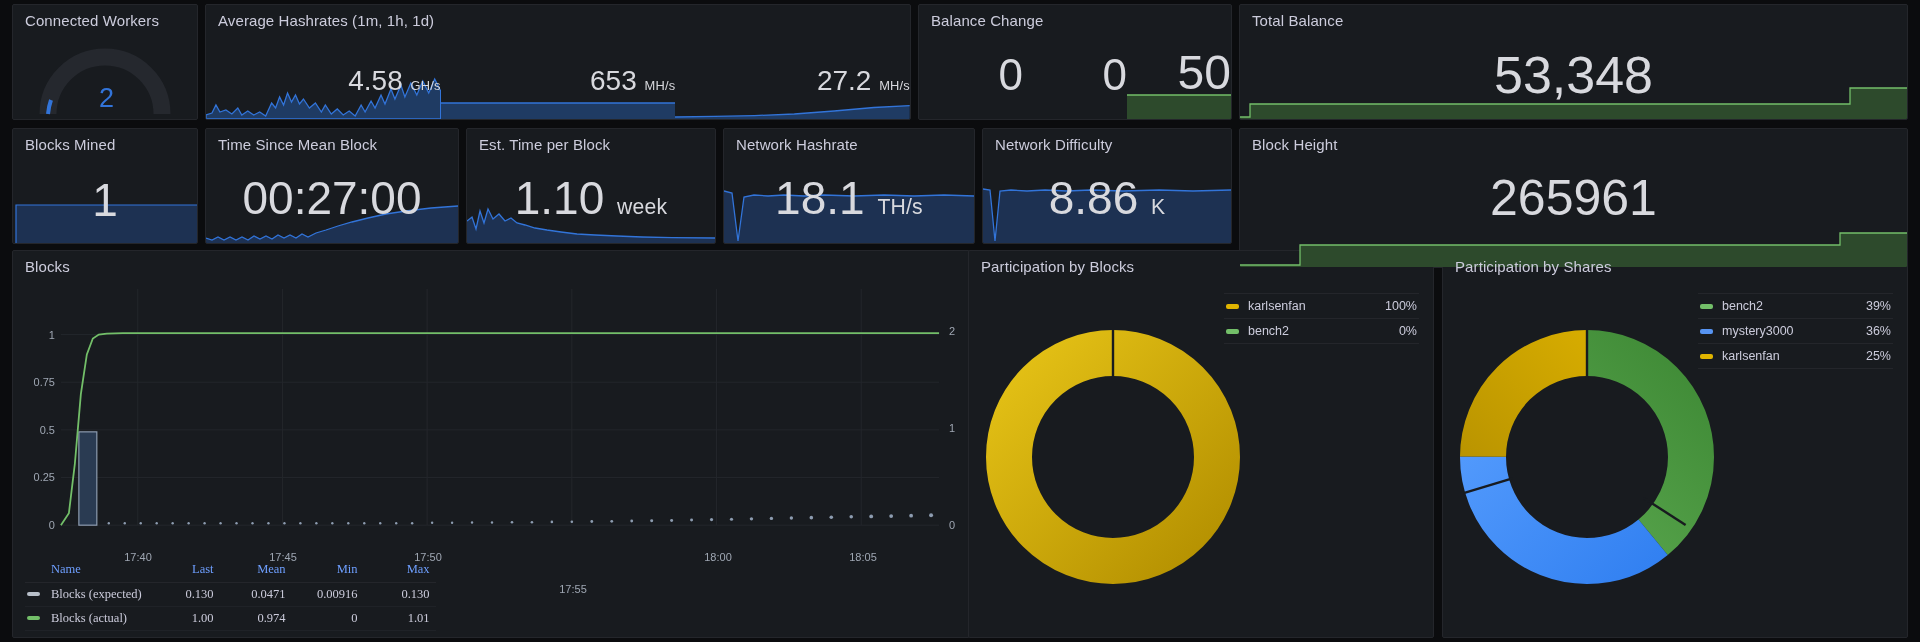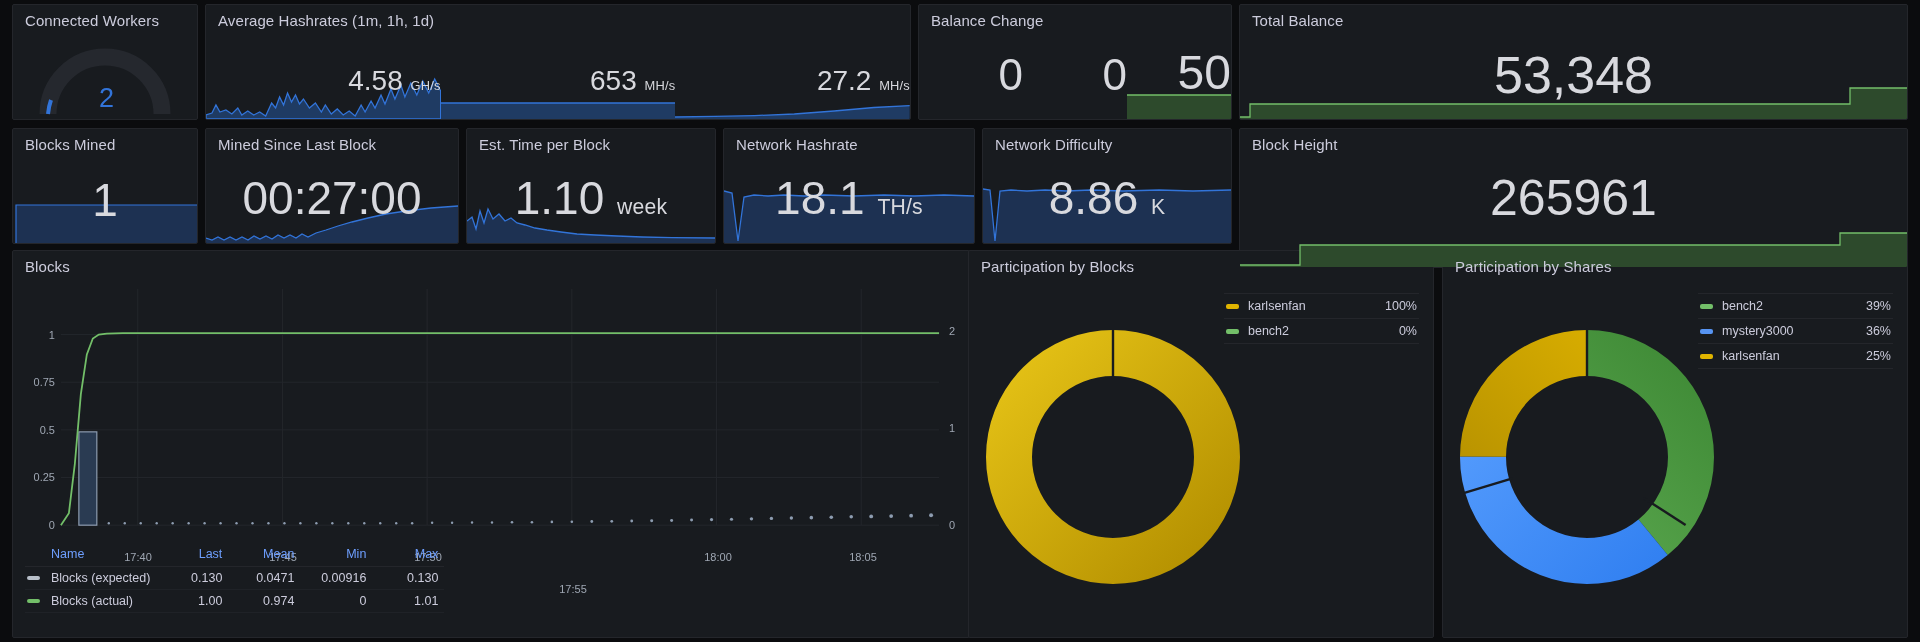--- a/index.html
+++ b/index.html
@@ -92,24 +92,25 @@
     left: 50%;
     transform: translateX(-40%);
     top: 52px;
   }
   
   .ts-plot { position: absolute; left: 0; top: 24px; right: 0; bottom: 88px; }
   .ts-plot svg { display:block; width: 100%; height: 100%; }
   .axis-lbl { font-size: 11px; fill: #9fa7b3; }
   .legend-table {
     position: absolute;
-    left: 12px; right: 12px; bottom: 24px;
+    left: 12px; right: 12px; bottom: 6px;
     font-size: 12.5px;
     color: #ccccdc;
     border-collapse: collapse;
+    font-family: Liberation Serif, serif;
   }
   .legend-table th {
     font-weight: 400;
     color: #6e9fff;
     padding: 2px 6px 5px 6px;
     border-bottom: 1px solid #24262b;
     font-size: 12.5px;
   }
   .legend-table th.nm { text-align: left; padding-left: 26px; }
   .legend-table th.num { text-align: right; width: 60px; }
@@ -266,21 +267,21 @@
       <div class="spark" style="height:40px;">
         <svg viewBox="0 0 184 40" preserveAspectRatio="none">
           <path d="M3,40 L3,2 L184,2 L184,40 Z" fill="#1d3152" stroke="none"></path>
           <path d="M3,40 L3,2 L184,2" fill="none" stroke="#3274d9" stroke-width="1.2"></path>
         </svg>
       </div>
     </div>
   </div>
 
   <div class="panel" style="left:205px; top:128px; width:254px; height:116px;">
-    <div class="panel-title">Mined Since Last Block</div>
+    <div class="panel-title">Time Since Mean Block</div>
     <div class="stat-body">
       <div class="stat-val" style="top:46px; font-size:46px;">00:27:00</div>
       <div class="spark" style="height:38px;">
         <svg viewBox="0 0 252 38" preserveAspectRatio="none">
           <path d="M0,33 L6,35 L12,32 L18,35 L24,32 L30,35 L36,32 L42,35 L48,31 L54,34 L60,31 L66,34 L72,30 L78,33 L84,30 L90,33 L96,29 L102,32 L110,28 L120,25 L132,21 L146,17 L162,13 L180,9 L200,6 L225,3 L252,1 L252,38 L0,38 Z" fill="#1d3152" stroke="none"></path>
           <path d="M0,33 L6,35 L12,32 L18,35 L24,32 L30,35 L36,32 L42,35 L48,31 L54,34 L60,31 L66,34 L72,30 L78,33 L84,30 L90,33 L96,29 L102,32 L110,28 L120,25 L132,21 L146,17 L162,13 L180,9 L200,6 L225,3 L252,1" fill="none" stroke="#3274d9" stroke-width="1.3"></path>
         </svg>
       </div>
     </div>
   </div>

